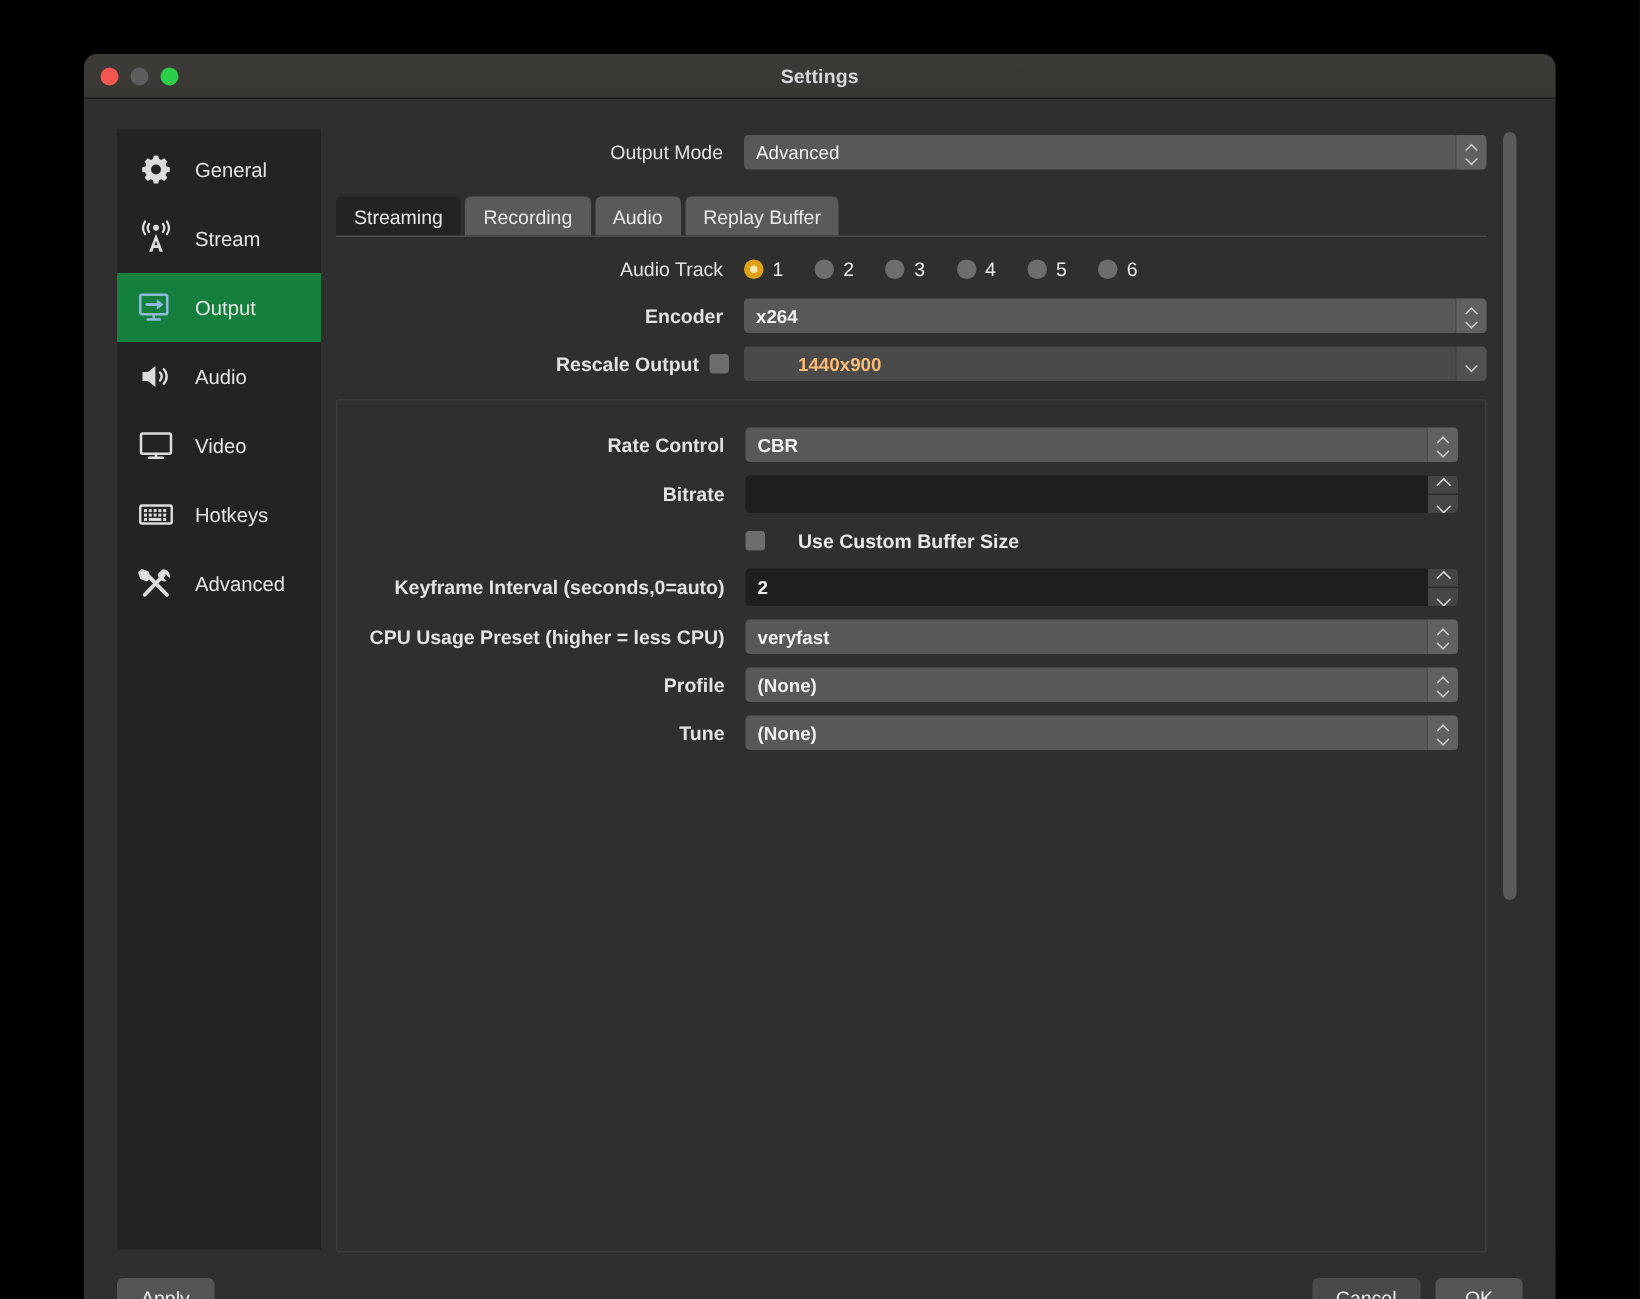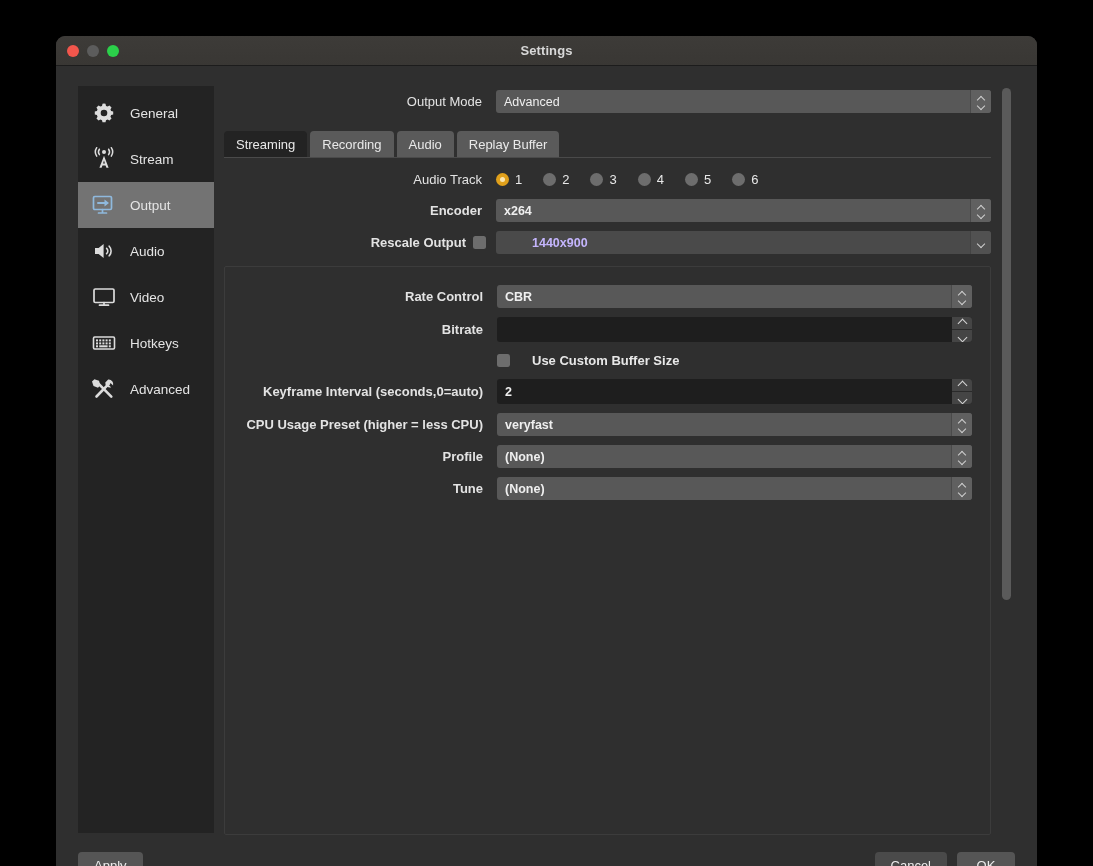--- a/index.html
+++ b/index.html
@@ -54,21 +54,21 @@
     background: #232323;
     margin-bottom: 2px;
     padding-top: 4px;
   }
   .side-item {
     display: flex; align-items: center;
     height: 46px; padding-left: 12px; gap: 12px;
     color: #e4e4e4; font-size: 13.5px;
     cursor: default;
   }
-  .side-item.selected { background: #737373; }
+  .side-item.selected { background: #15803d; }
   .side-icon { width: 28px; height: 28px; display: flex; align-items: center; justify-content: center; flex: none; }
   .side-icon svg { display: block; }
 
   
   #pane {
     flex: 1; min-width: 0; position: relative;
     display: flex; flex-direction: column;
     padding-left: 10px;
   }
 
@@ -85,21 +85,21 @@
   
   .combo {
     flex: 1; min-width: 0; height: 23px;
     background: #585858; border-radius: 3px;
     display: flex; align-items: center;
     color: #efefef; font-size: 12.5px;
     padding-left: 8px; position: relative;
     overflow: hidden;
   }
   .combo .val { flex: 1; overflow: hidden; white-space: nowrap; }
-  .combo.disabled { background: #4a4a4a; color: #c4b5fd; padding-left: 36px; }
+  .combo.disabled { background: #4a4a4a; color: #fdba74; padding-left: 36px; }
   .spin-btn {
     width: 21px; height: 100%; flex: none;
     background: #606060; border-left: 1px solid #4a4a4a;
     display: flex; flex-direction: column;
     align-items: center; justify-content: center; gap: 2px;
   }
   .combo.disabled .spin-btn { background: #515151; border-left-color: #434343; }
   .chev { width: 7px; height: 4px; position: relative; }
   .chev::before {
     content: ""; position: absolute; left: 0; top: 0;

